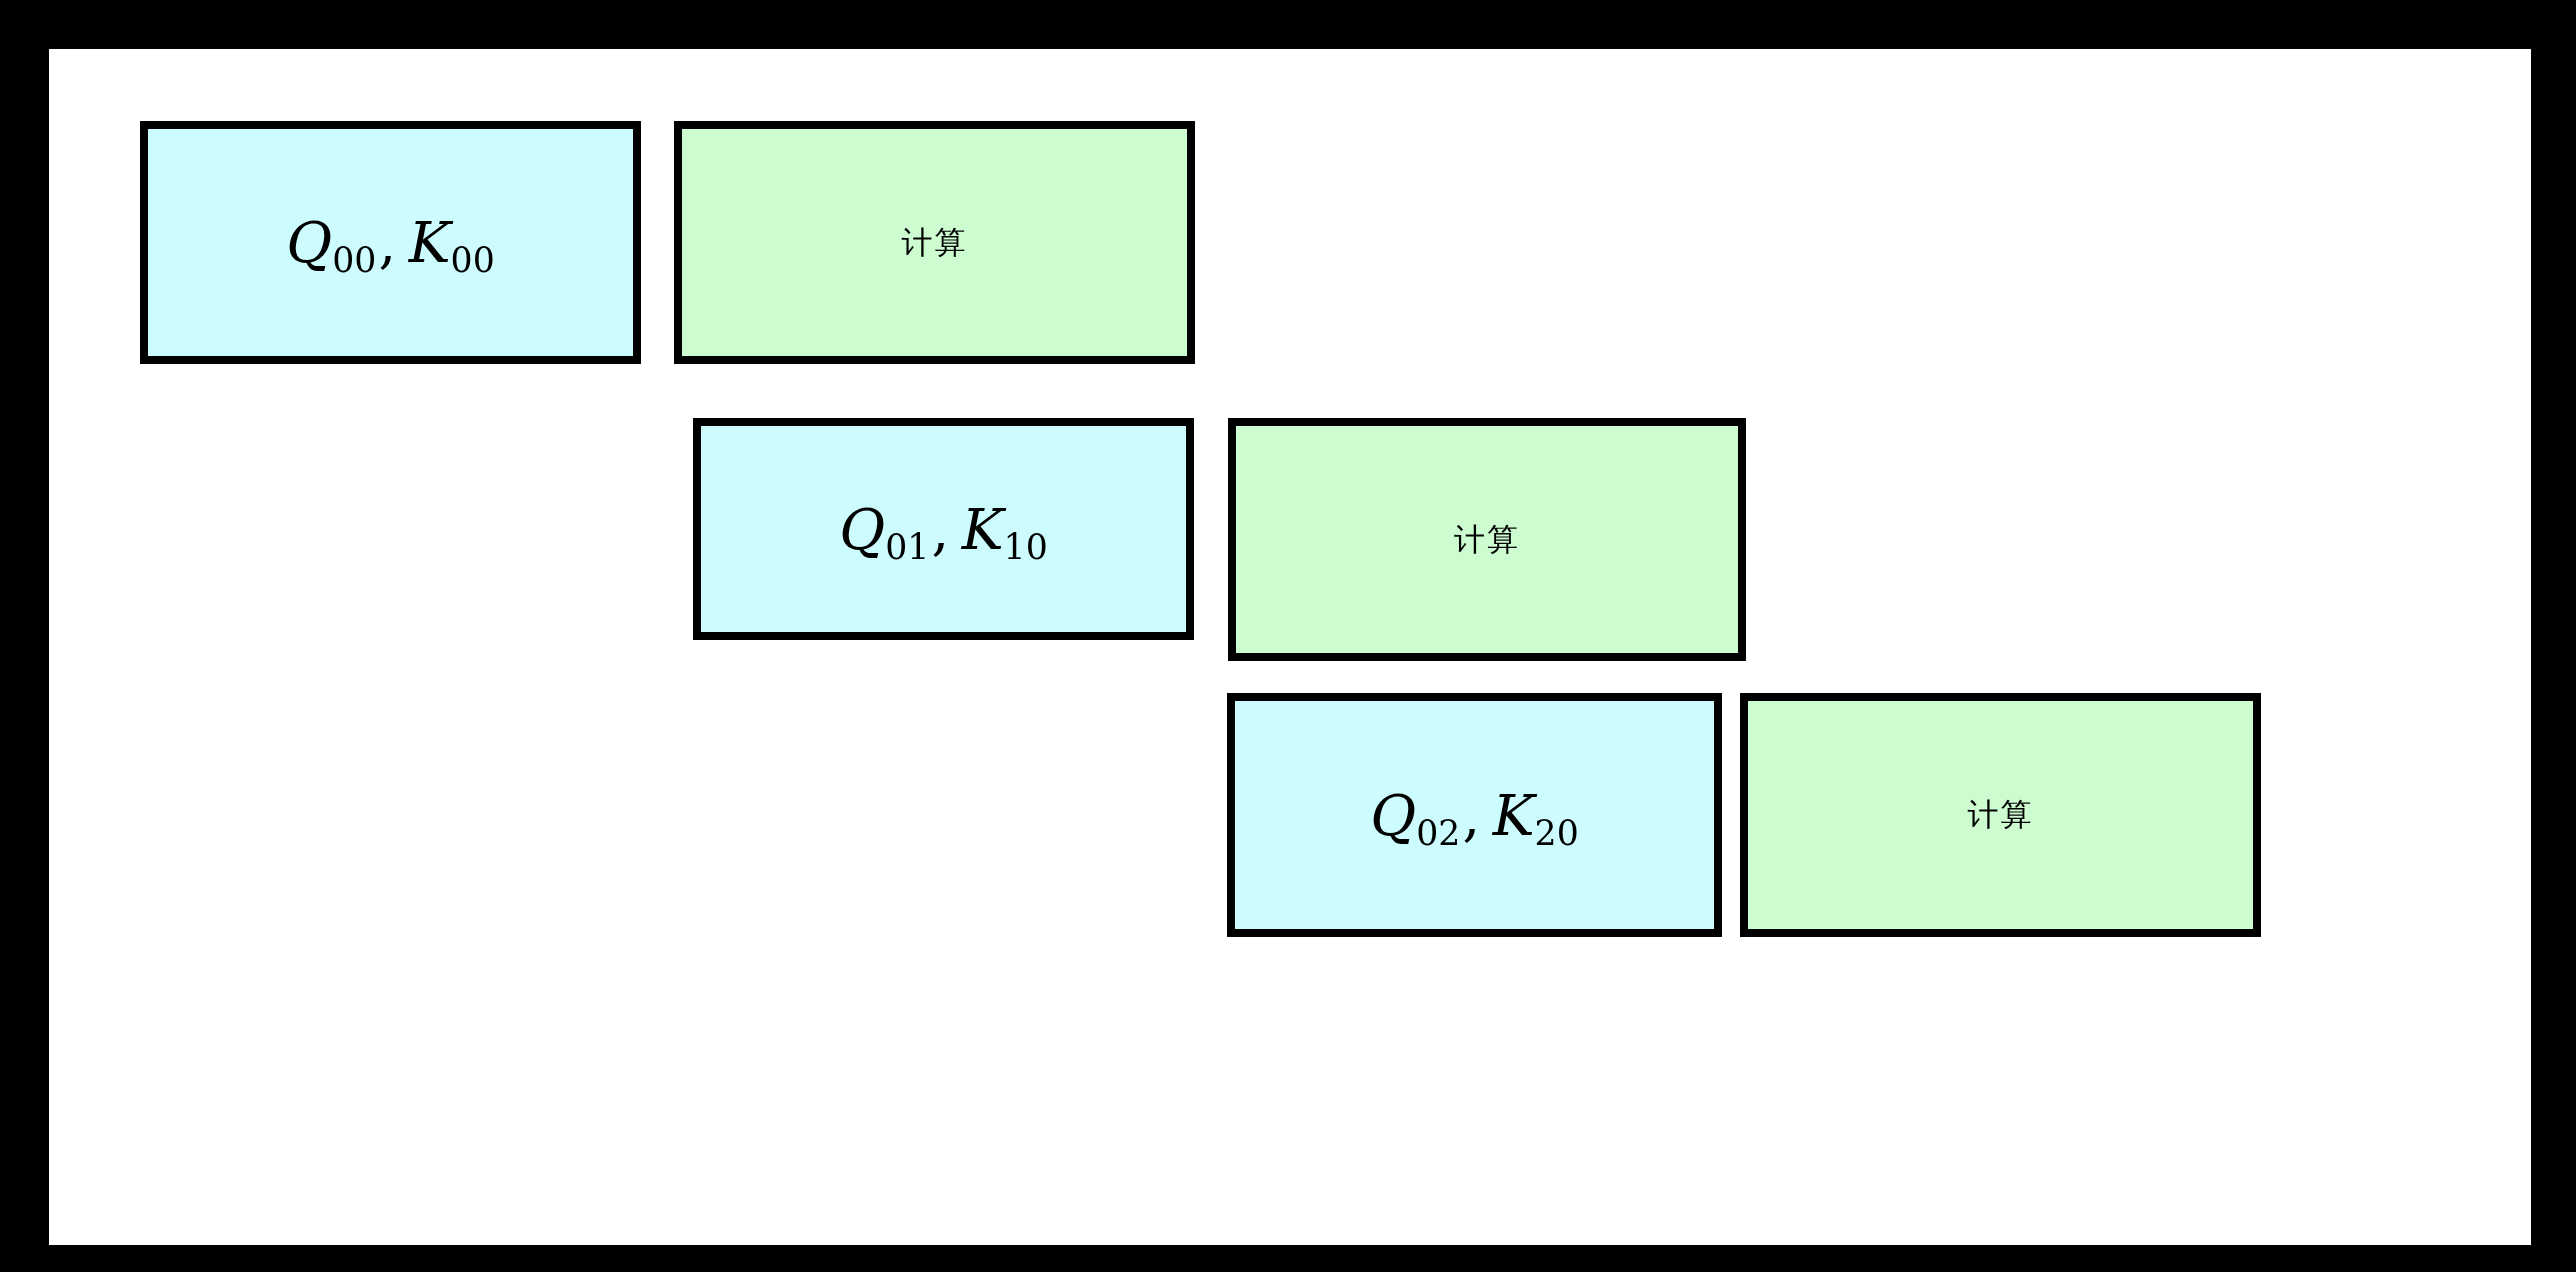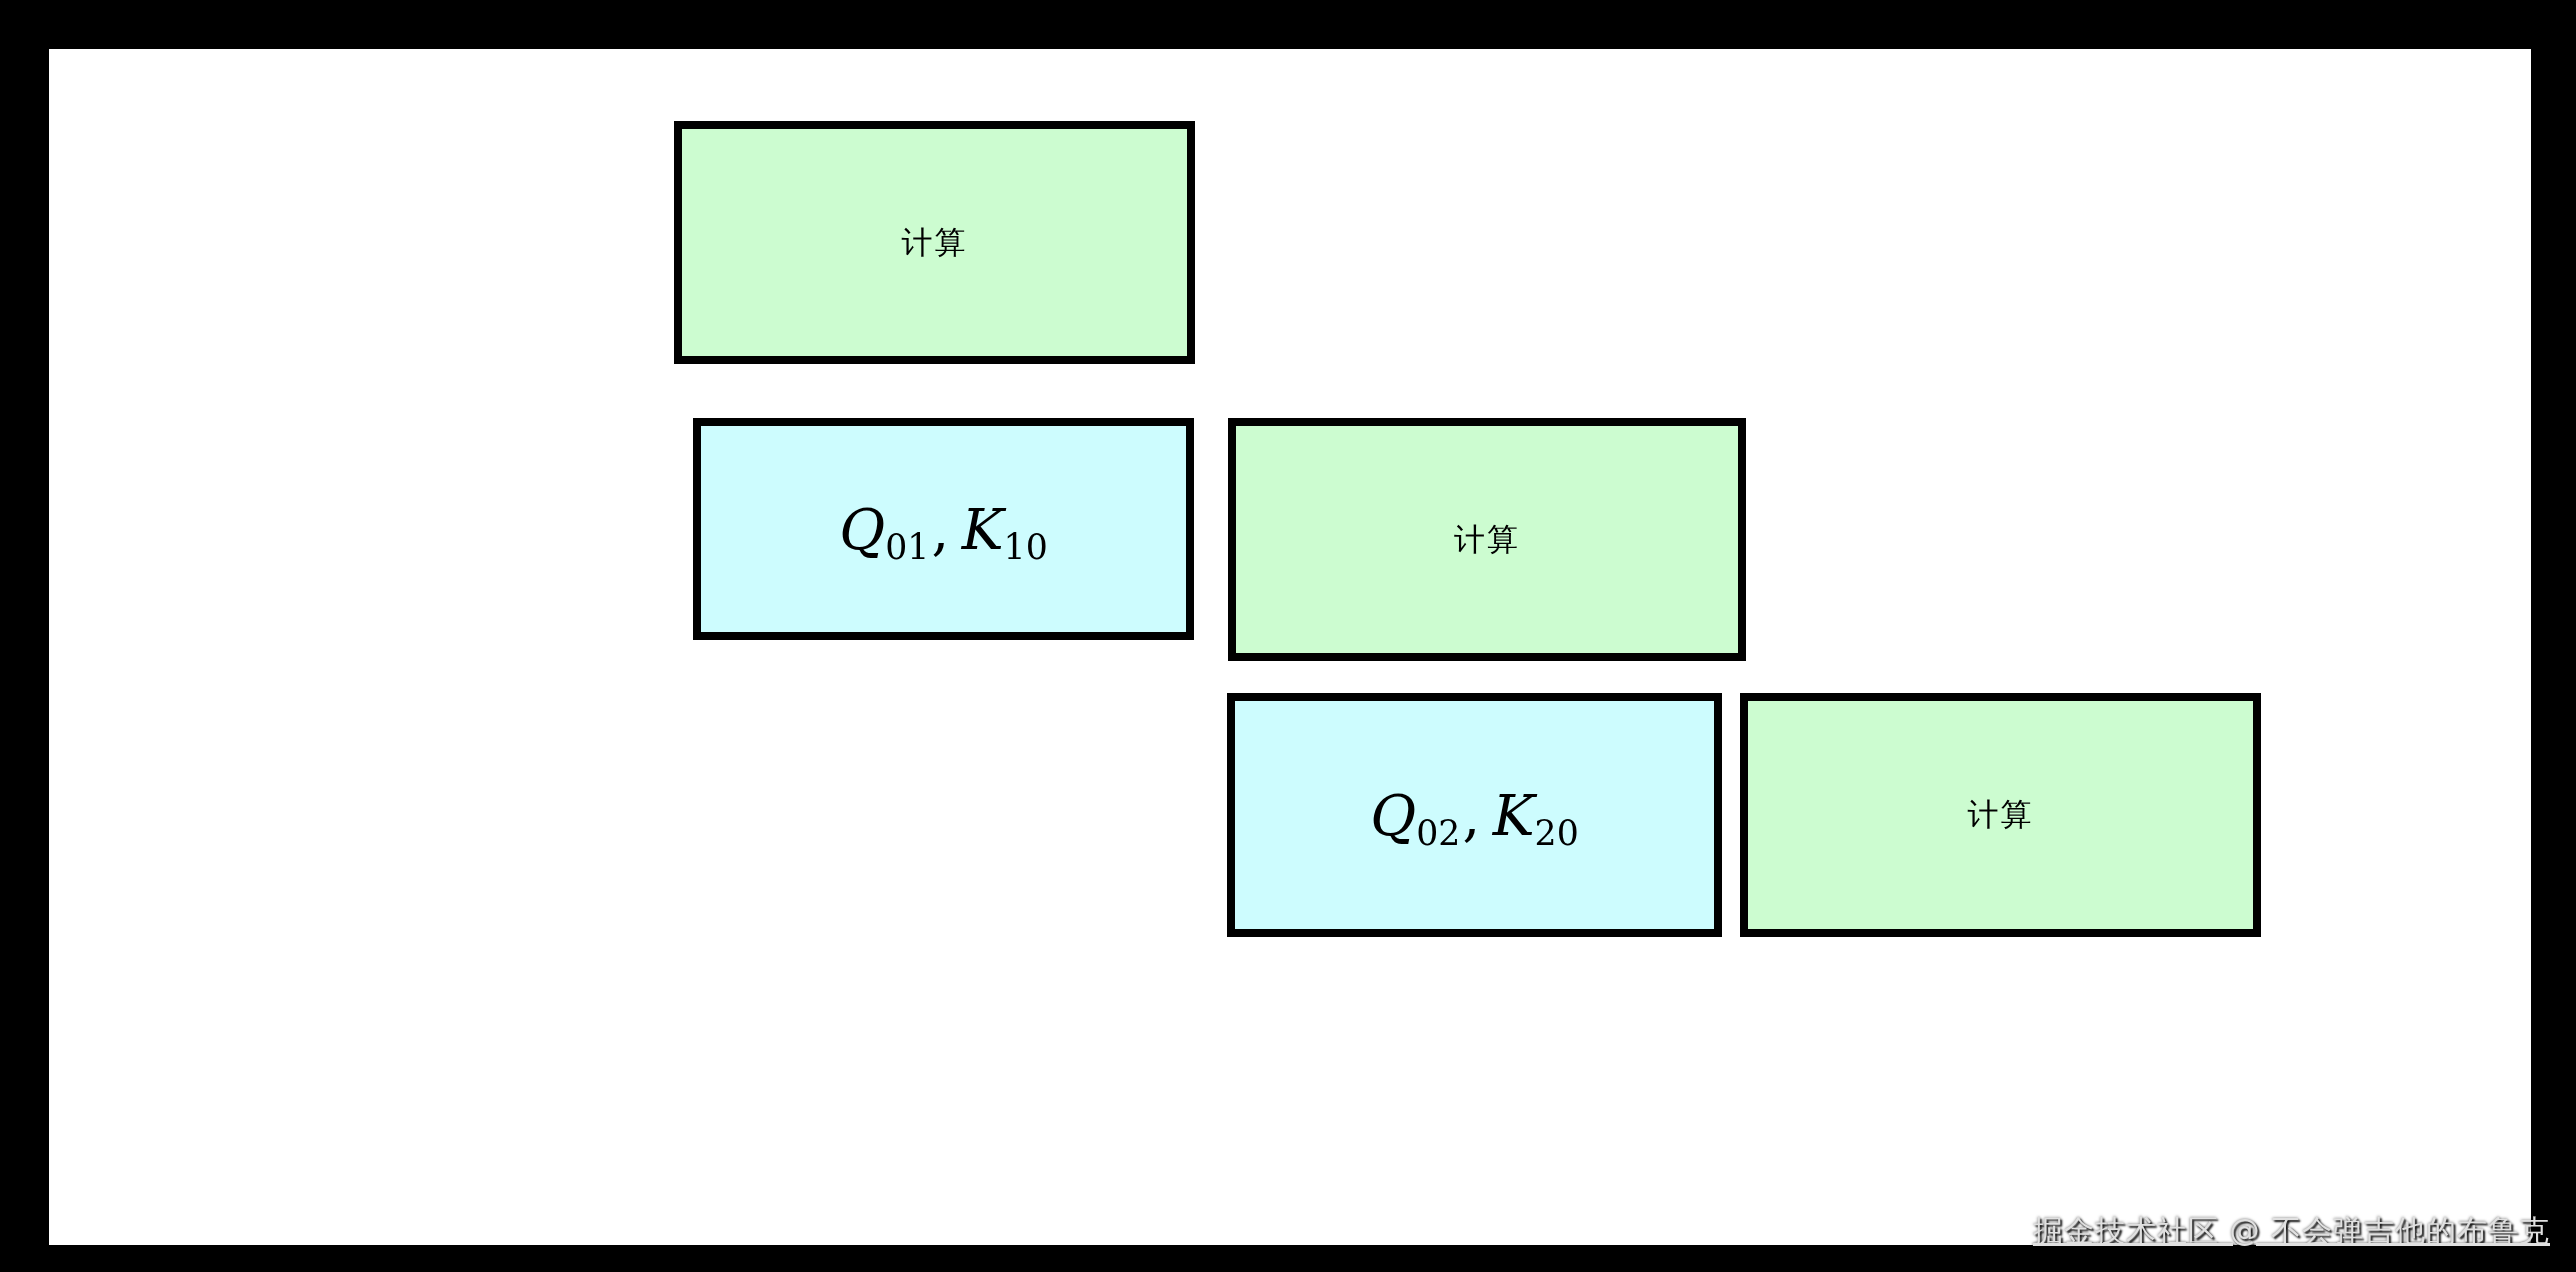--- a/index.html
+++ b/index.html
@@ -58,33 +58,35 @@
     text-shadow:2px 2px 2px rgba(0,0,0,0.95),0 0 3px rgba(0,0,0,0.6);
     z-index:5;white-space:nowrap;
   }
 </style>
 </head>
 <body>
 
 <div class="canvas">
   <div class="paper"></div>
 
+  <div class="box qk b1q">
+    <span class="math"><i>Q</i><sub>00</sub><span class="comma">,</span><i>K</i><sub>00</sub></span>
+  </div>
   <div class="box compute b1c">
     <span class="compute-label">计算</span>
   </div>
 
   <div class="box qk b2q">
     <span class="math"><i>Q</i><sub>01</sub><span class="comma">,</span><i>K</i><sub>10</sub></span>
   </div>
   <div class="box compute b2c">
     <span class="compute-label">计算</span>
   </div>
 
   <div class="box qk b3q">
     <span class="math"><i>Q</i><sub>02</sub><span class="comma">,</span><i>K</i><sub>20</sub></span>
   </div>
   <div class="box compute b3c">
     <span class="compute-label">计算</span>
   </div>
 
-  <div class="watermark">掘金技术社区 @ 不会弹吉他的布鲁克</div>
 </div>
 
 
 </body></html>

